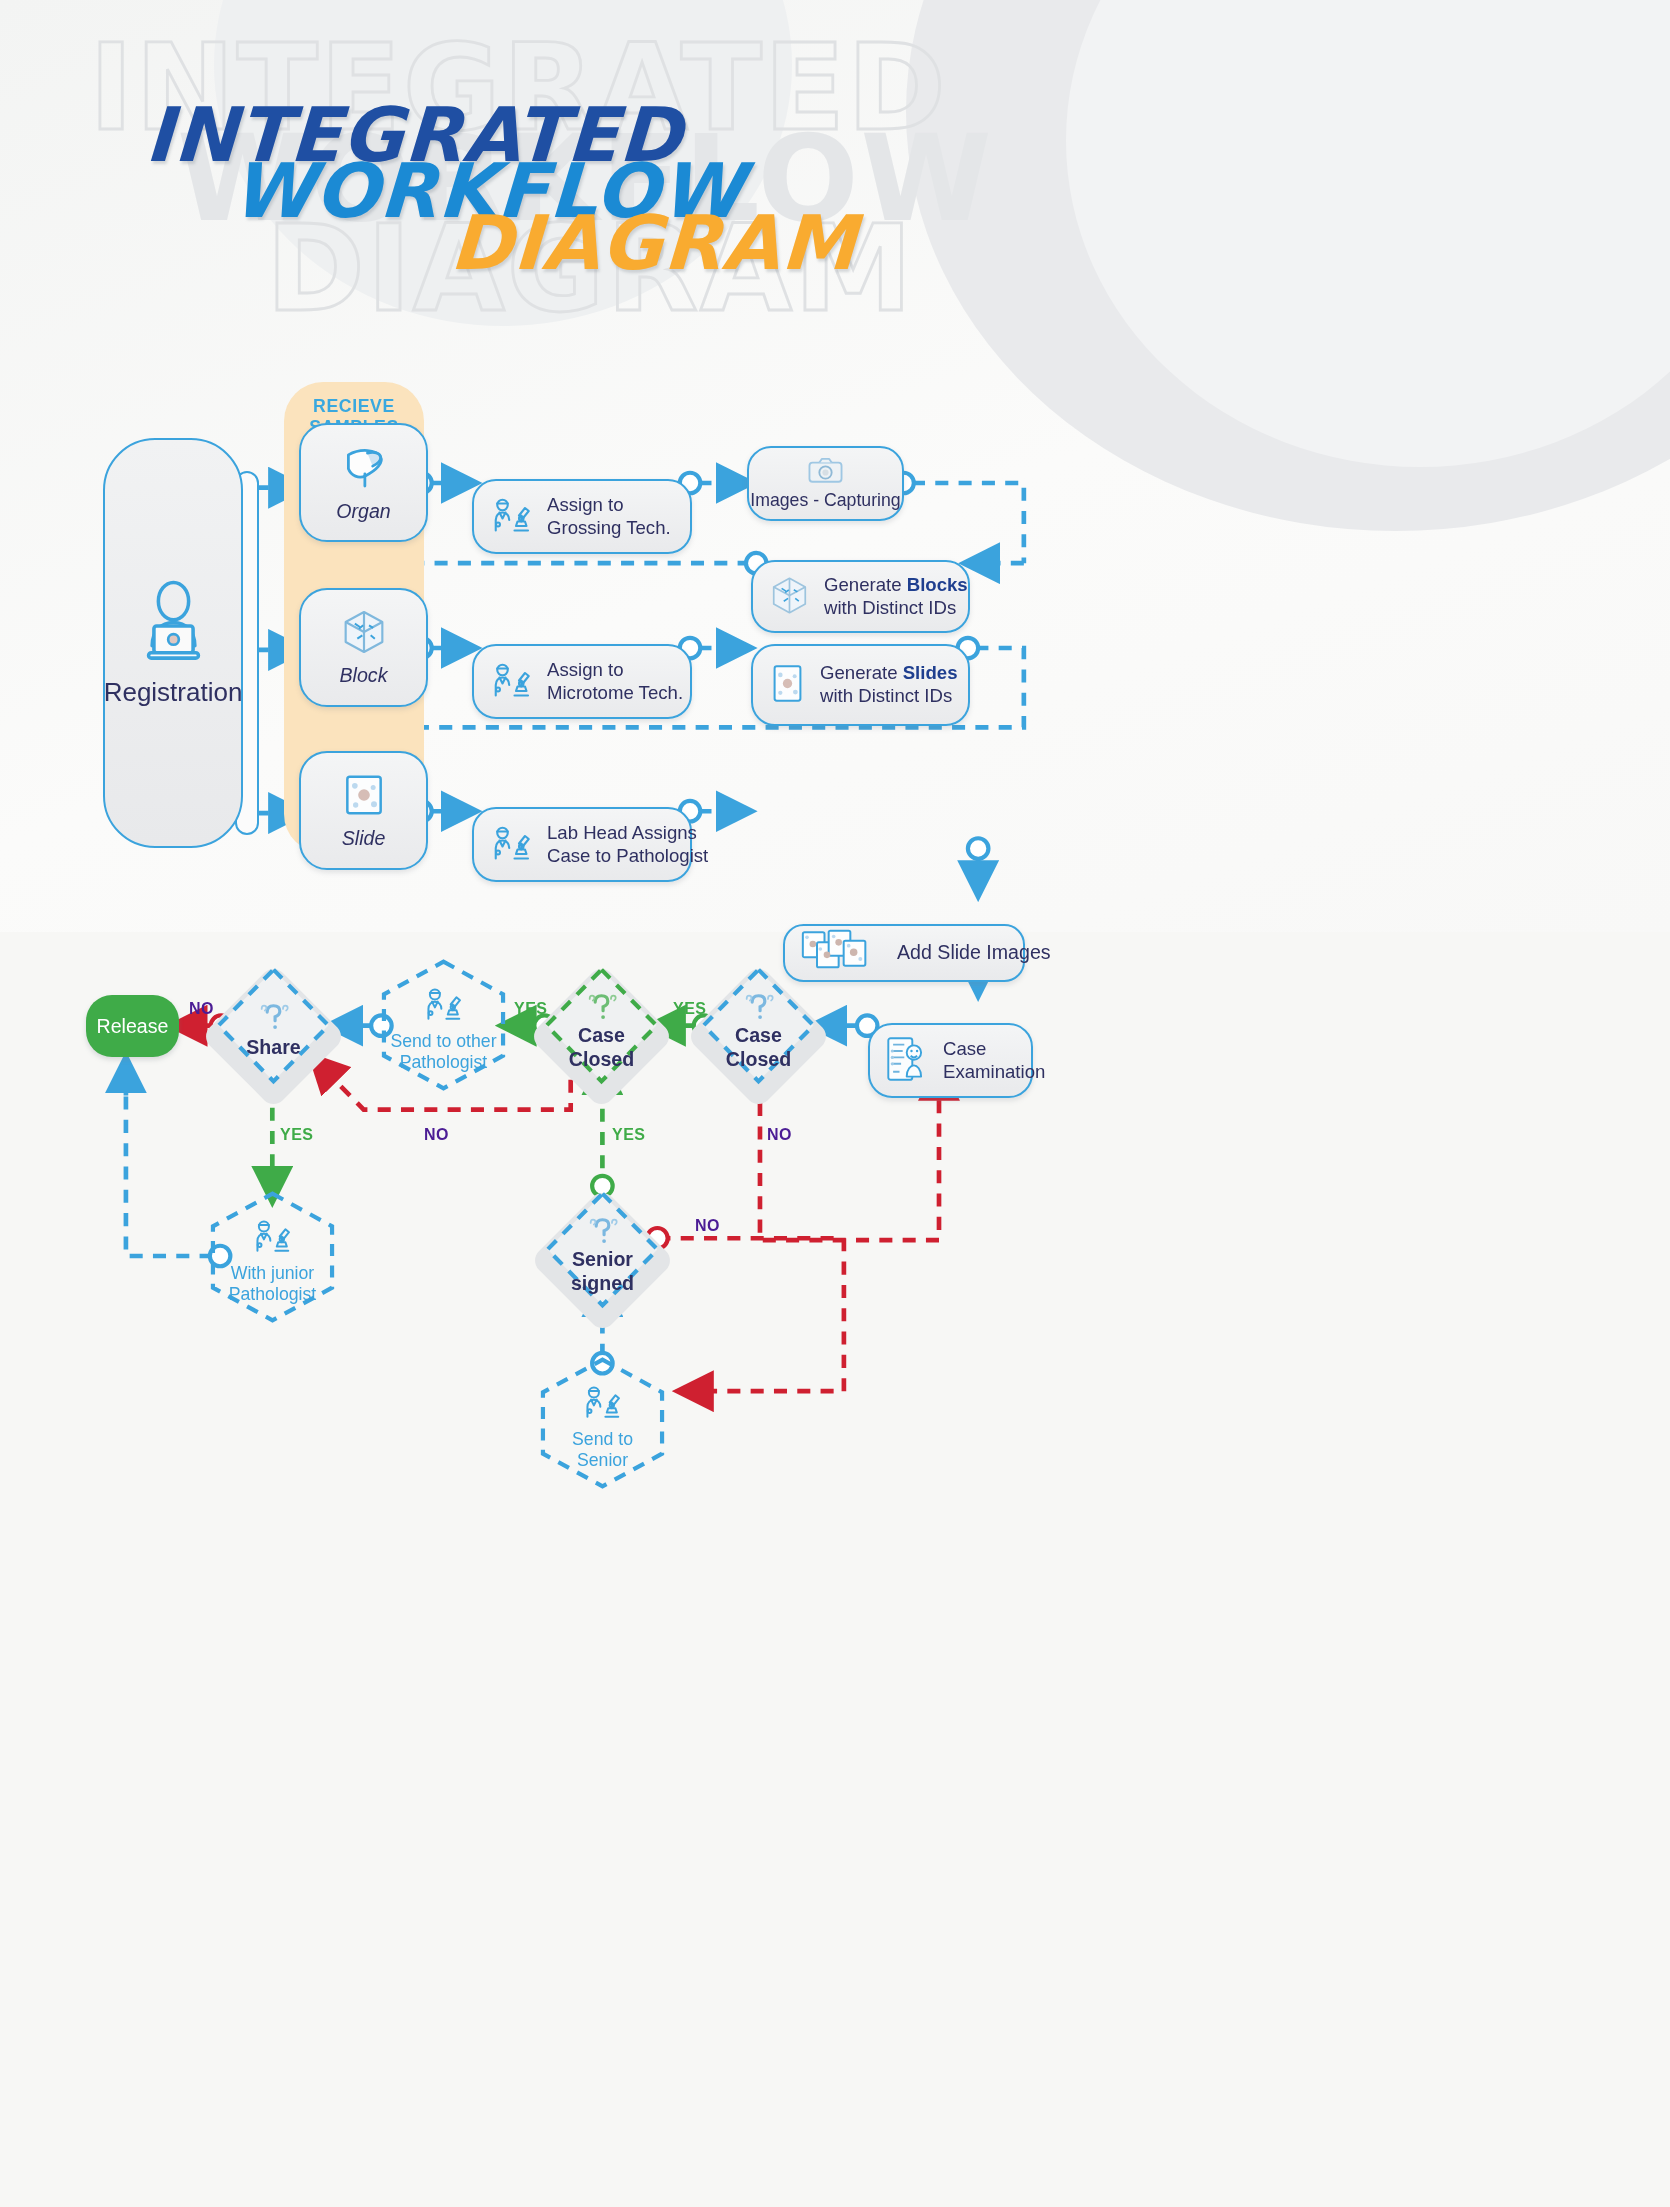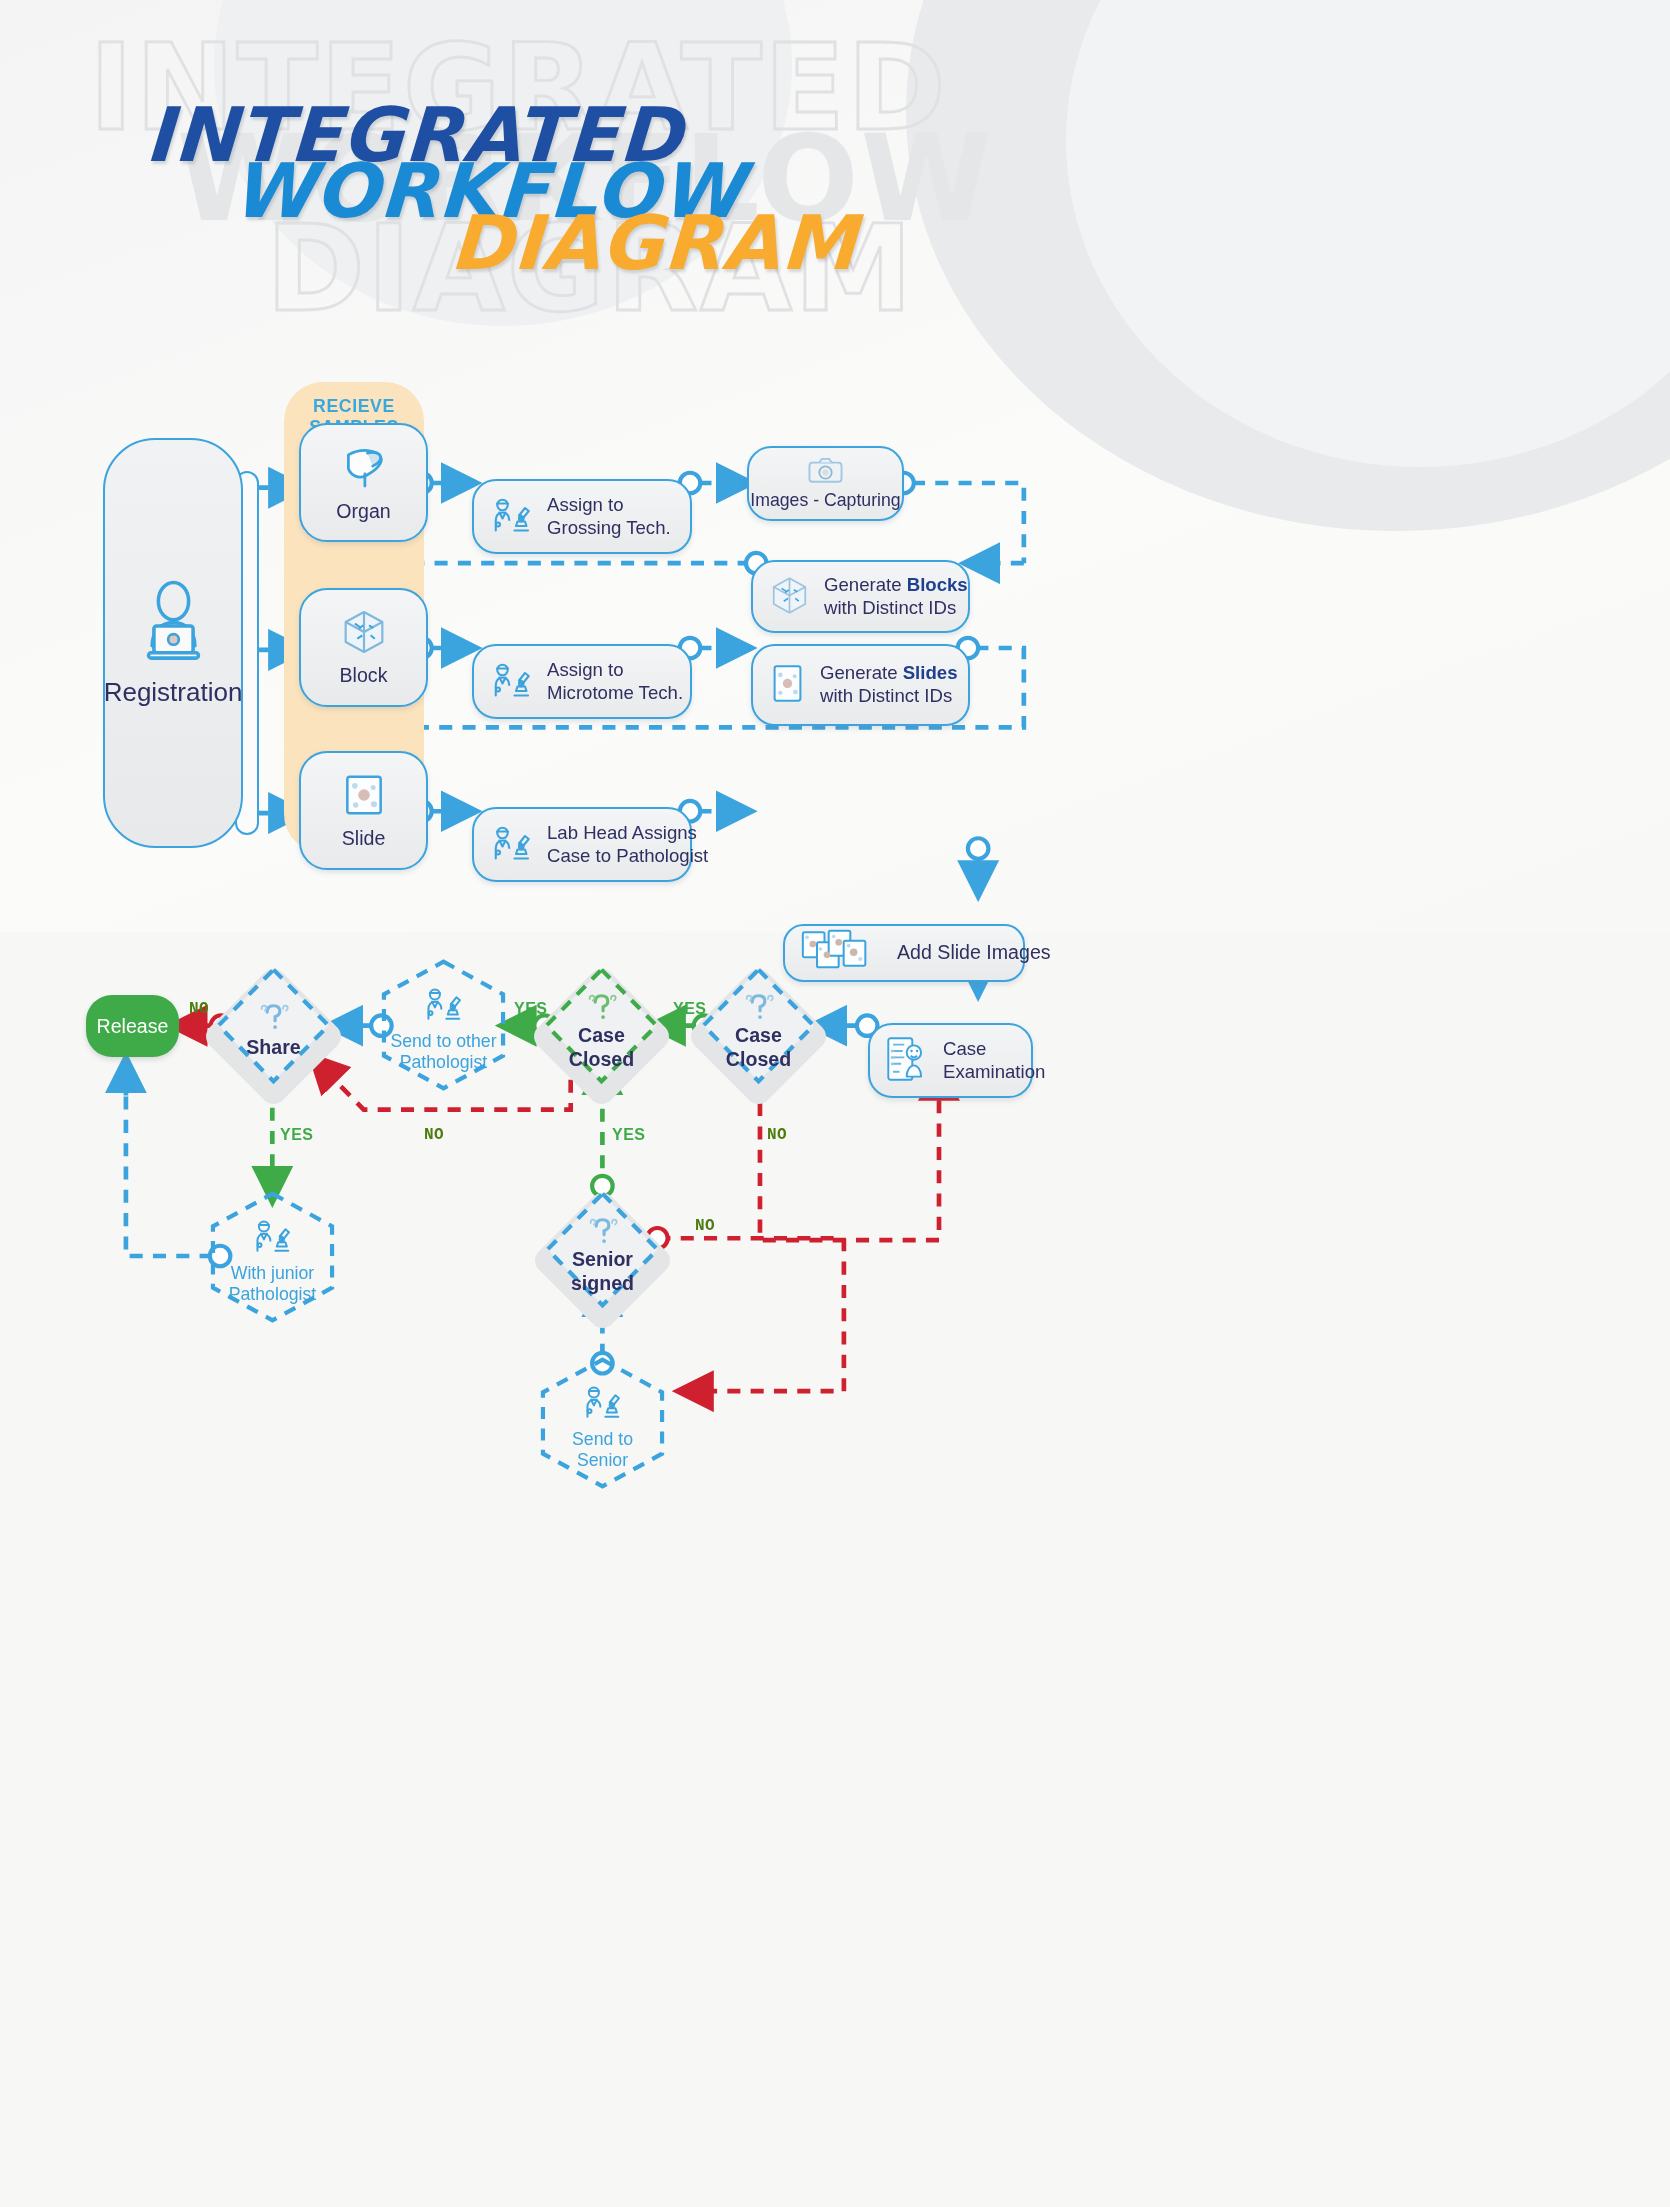--- a/index.html
+++ b/index.html
@@ -44,21 +44,21 @@
   
   .node{position:absolute;box-sizing:border-box;
     background:linear-gradient(180deg,#f4f5f6 0%,#e9eaec 100%);
     border:2.8px solid #3ba3dd;border-radius:24px;
     box-shadow:0 2.8px 5.6px rgba(120,130,140,.18);
     display:flex;align-items:center;}
   .node .lbl{color:#2f3061;font-size:18.6px;line-height:1.22;font-weight:500;}
   .node .lbl b{color:#1f3f8f;font-weight:bold;}
 
   
-  .samp{width:129px;height:119px;flex-direction:column;justify-content:center;gap:3.7px;border-radius:28px;}
+  .samp{width:129px;height:119px;flex-direction:column;justify-content:center;gap:3.7px;border-radius:28px;font-style:italic;}
   .samp .lbl{font-size:19.6px;text-align:center;}
 
   
   .wide{padding:0 15px;gap:13px;margin-top:33px;}
   .wide .lbl{white-space:nowrap;}
 
   .band{position:absolute;background:#fbe3bd;border-radius:39px;}
   .band-cap{position:absolute;color:#39a8df;font-weight:bold;font-size:17.7px;
      text-align:center;line-height:1.2;letter-spacing:0.6px;}
 
@@ -78,21 +78,21 @@
   .dia .lbl{color:#2f3061;font-weight:bold;font-size:19.6px;}
   .shadow-soft{position:absolute;background:#e3e5e7;z-index:0;}
 
   .release{position:absolute;background:#3fab48;border-radius:26px;
      display:flex;align-items:center;justify-content:center;
      box-shadow:0 2.8px 5.6px rgba(120,130,140,.25);}
   .release .lbl{color:#fff;font-size:19.6px;}
 
   .edge-label{position:absolute;font-size:16px;font-weight:bold;letter-spacing:0.5px;}
   .lab-yes{color:#3fab48;}
-  .lab-no{color:#4d7c0f;font-family:Liberation Mono, monospace;}
+  .lab-no{color:#4c1d95;}
 
   svg.ov{position:absolute;left:0;top:0;width:1671px;height:2208px;pointer-events:none;}
   .ico{display:block;}
 </style>
 </head>
 <body>
 
 <div id="stage">
 
   <div class="bg-wash"></div>

